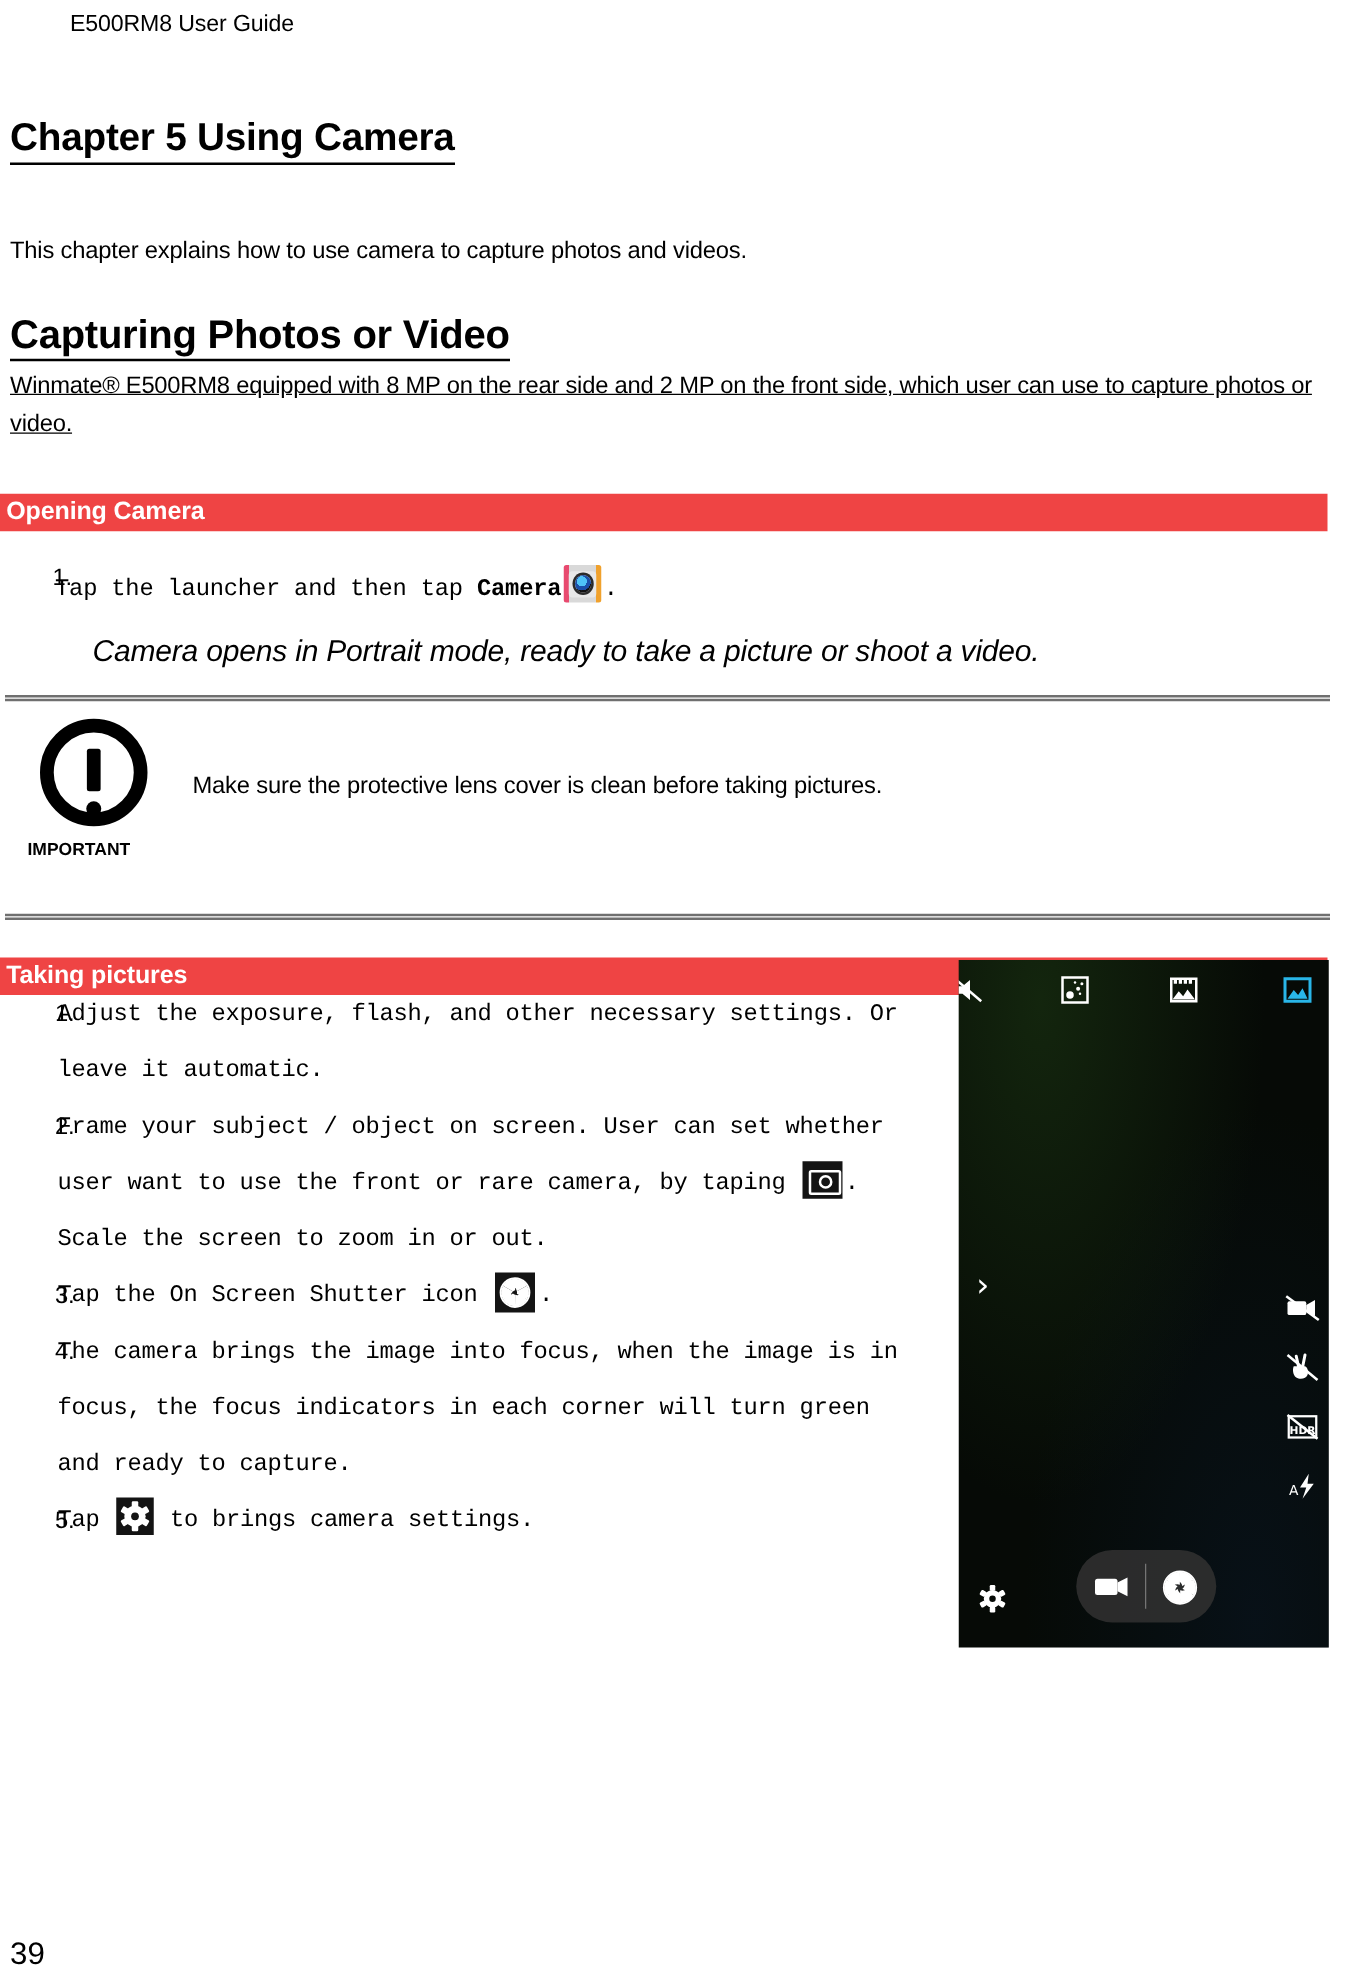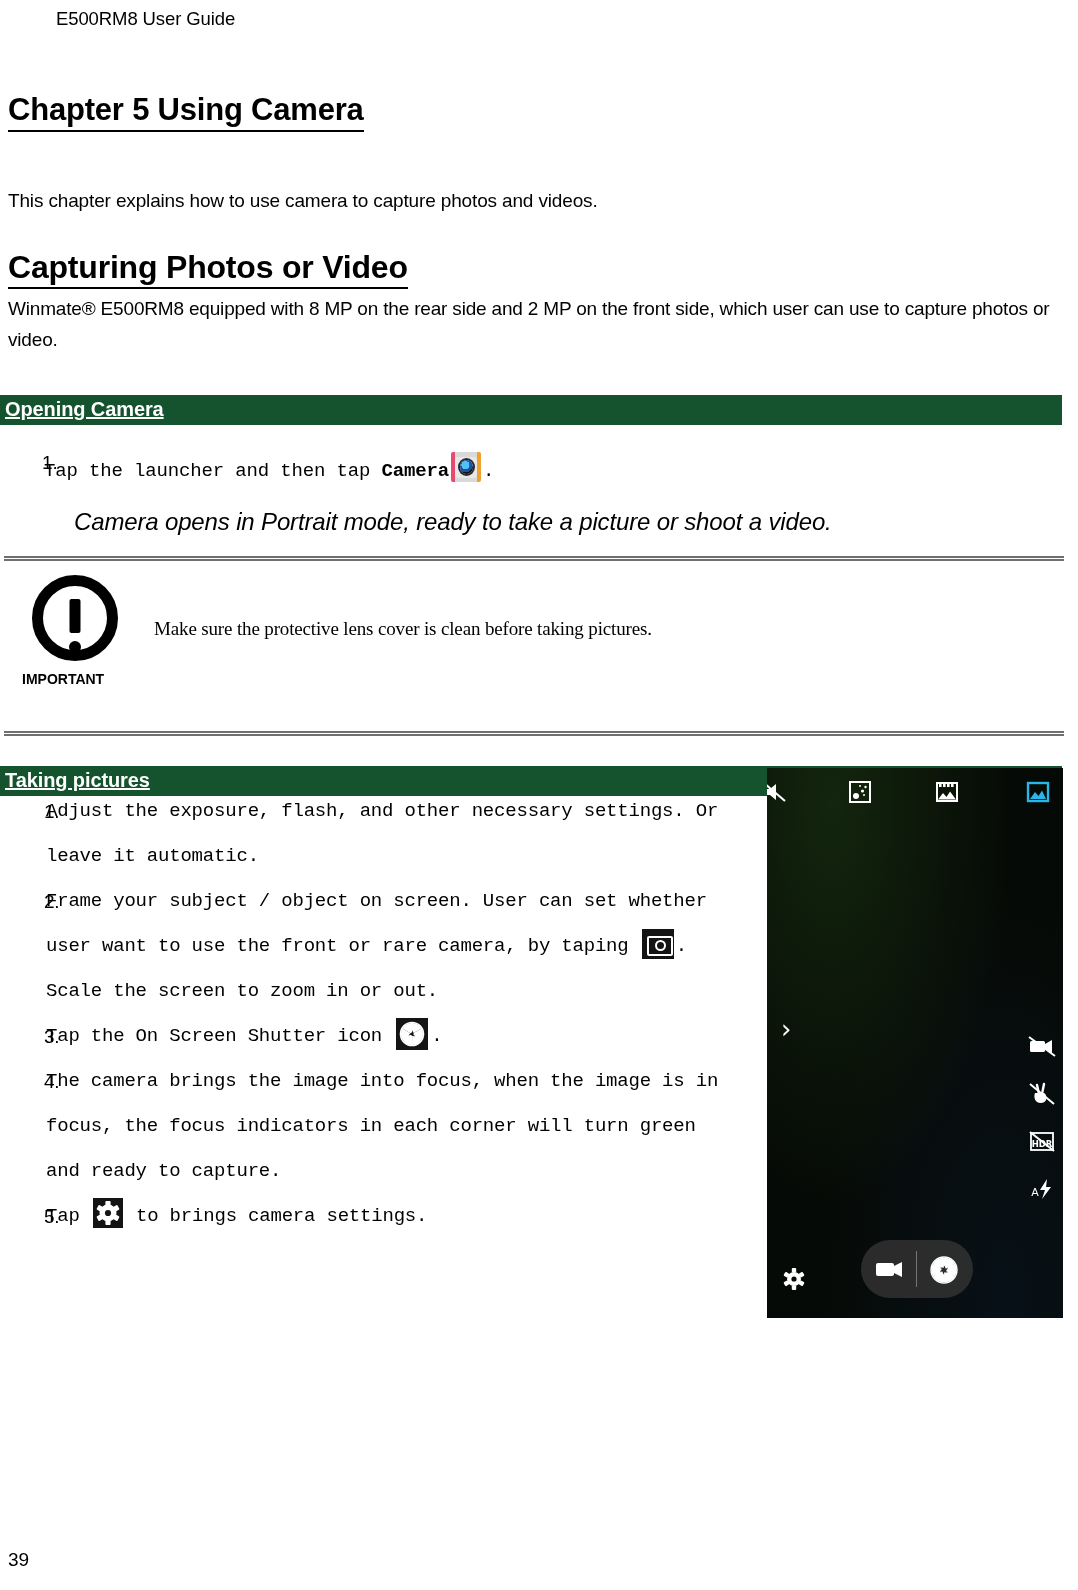--- a/index.html
+++ b/index.html
@@ -65,36 +65,36 @@
 
   .body-para {
     position: absolute;
     left: 8px;
     top: 293px;
     width: 1058px;
     font-size: 19px;
     line-height: 31px;
     letter-spacing: -0.18px;
     text-align: left;
+    text-decoration: underline;
   }
 
   
   .band {
     position: absolute;
     left: 0;
     width: 1062px;
-    background: #14532d;
+    background: #ef4444;
     color: #ffffff;
     font-size: 20px;
     font-weight: bold;
     letter-spacing: -0.1px;
     padding: 3px 0 4px 5px;
     height: 30px;
     line-height: 23px;
-    text-decoration: underline;
   }
   .band-opening { top: 395px; }
   .band-taking  { top: 766px; }
 
   
   .olist { position: absolute; }
   .olist-row {
     display: flex;
     align-items: flex-start;
     font-size: 19px;
@@ -210,21 +210,20 @@
     font-weight: bold;
     letter-spacing: 0px;
     margin-top: 10px;
     margin-left: -4px;
   }
   .callout-text {
     padding-top: 38px;
     font-size: 19px;
     line-height: 32px;
     letter-spacing: -0.15px;
-    font-family: Liberation Serif, serif;
   }
 
   
   .taking-list { left: 0; top: 789px; width: 760px; }
   .taking-row {
     display: flex;
     align-items: flex-start;
     font-size: 19px;
     line-height: 45px;
     letter-spacing: -0.2px;
@@ -368,21 +367,21 @@
     height: 36px;
     background: rgba(255,255,255,0.35);
   }
   .pill-btn { width: 34px; height: 30px; display: block; }
 
   
   .page-num {
     position: absolute;
     left: 8px;
     top: 1549px;
-    font-size: 19px;
+    font-size: 25px;
   }
 </style>
 </head>
 <body>
 
 <div class="page">
 
   <div class="doc-header">E500RM8 User Guide</div>
 
   <h1 class="chapter-title">Chapter 5 Using Camera</h1>

